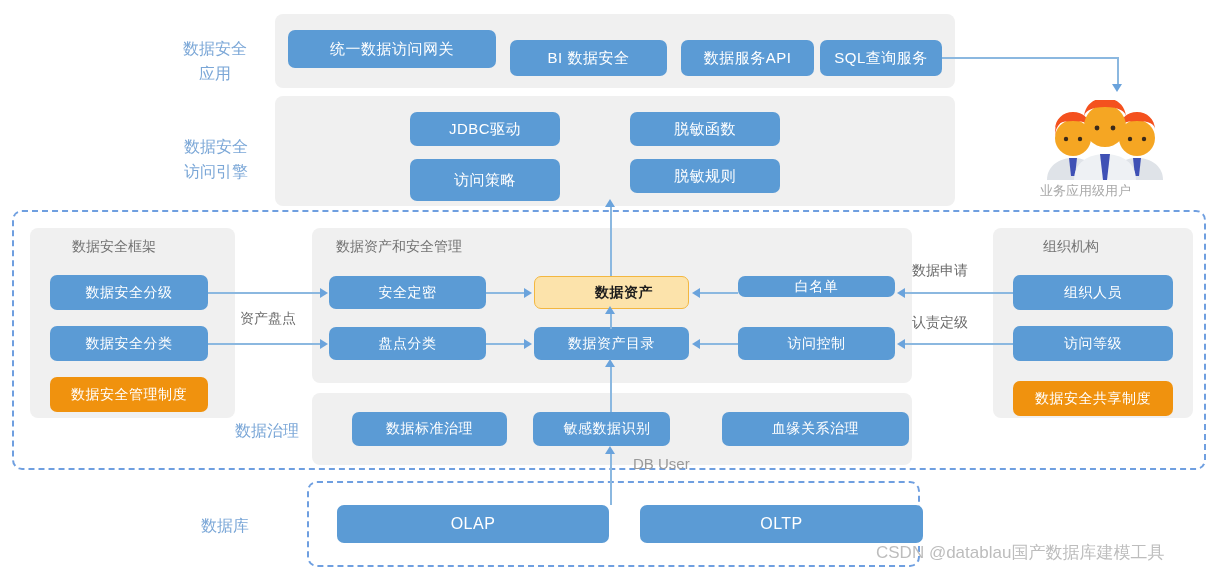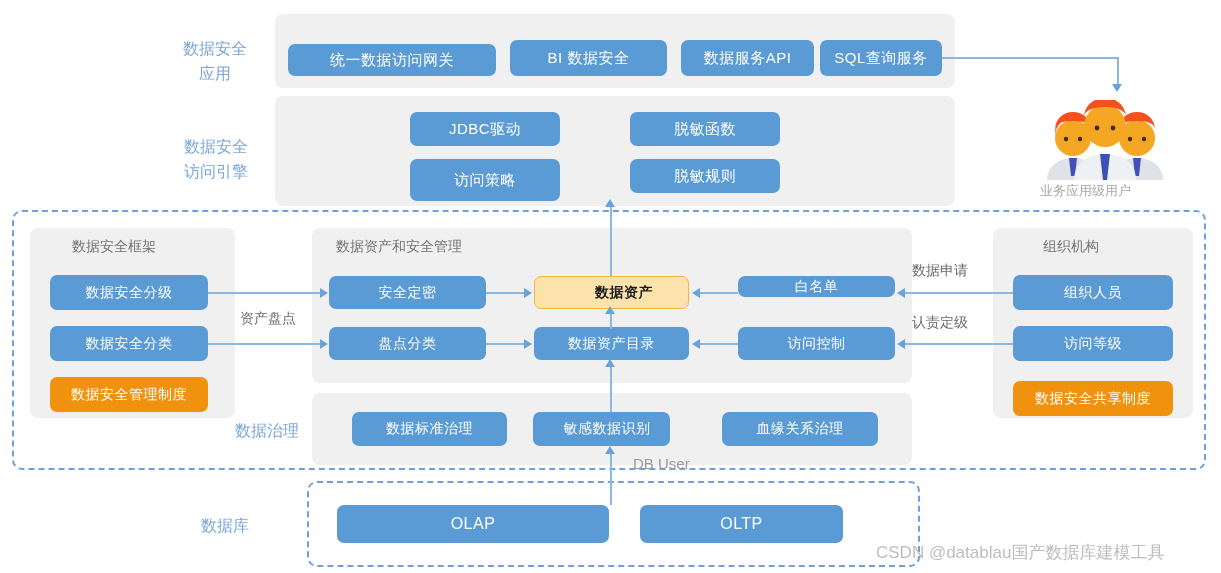--- a/index.html
+++ b/index.html
@@ -39,21 +39,21 @@
 <div id="stage">
 
   <div class="row-label" style="left:170px;top:36px;width:90px;">数据安全
 应用</div>
   <div class="row-label" style="left:166px;top:134px;width:100px;">数据安全
 访问引擎</div>
   <div class="row-label" style="left:222px;top:418px;width:90px;">数据治理</div>
   <div class="row-label" style="left:190px;top:513px;width:70px;">数据库</div>
 
   <div class="panel" style="left:275px;top:14px;width:680px;height:74px;"></div>
-  <div class="box" style="left:288px;top:44px;width:208px;height:32px;">统一数据访问网关</div>
+  <div class="box" style="left:288px;top:30px;width:208px;height:38px;">统一数据访问网关</div>
   <div class="box" style="left:510px;top:40px;width:157px;height:36px;">BI 数据安全</div>
   <div class="box" style="left:681px;top:40px;width:133px;height:36px;">数据服务API</div>
   <div class="box" style="left:820px;top:40px;width:122px;height:36px;">SQL查询服务</div>
 
   <div class="panel" style="left:275px;top:96px;width:680px;height:110px;"></div>
   <div class="box" style="left:410px;top:112px;width:150px;height:34px;">JDBC驱动</div>
   <div class="box" style="left:630px;top:112px;width:150px;height:34px;">脱敏函数</div>
   <div class="box" style="left:410px;top:159px;width:150px;height:42px;">访问策略</div>
   <div class="box" style="left:630px;top:159px;width:150px;height:34px;">脱敏规则</div>
 
@@ -78,25 +78,25 @@
 
   <div class="panel" style="left:993px;top:228px;width:200px;height:190px;"></div>
   <div class="panel-title" style="left:1043px;top:238px;">组织机构</div>
   <div class="box" style="left:1013px;top:275px;width:160px;height:35px;font-size:14px;">组织人员</div>
   <div class="box" style="left:1013px;top:326px;width:160px;height:35px;font-size:14px;">访问等级</div>
   <div class="box orange" style="left:1013px;top:381px;width:160px;height:35px;font-size:14px;">数据安全共享制度</div>
 
   <div class="panel" style="left:312px;top:393px;width:600px;height:72px;"></div>
   <div class="box" style="left:352px;top:412px;width:155px;height:34px;font-size:14px;">数据标准治理</div>
   <div class="box" style="left:533px;top:412px;width:137px;height:34px;font-size:14px;padding-left:11px;">敏感数据识别</div>
-  <div class="box" style="left:722px;top:412px;width:156px;height:34px;font-size:14px;">血缘关系治理</div>
+  <div class="box" style="left:722px;top:412px;width:187px;height:34px;font-size:14px;">血缘关系治理</div>
 
   <div class="dashed" style="left:307px;top:481px;width:613px;height:86px;"></div>
   <div class="box" style="left:337px;top:505px;width:272px;height:38px;font-size:16px;">OLAP</div>
-  <div class="box" style="left:640px;top:505px;width:203px;height:38px;font-size:16px;">OLTP</div>
+  <div class="box" style="left:640px;top:505px;width:283px;height:38px;font-size:16px;">OLTP</div>
 
   <div class="edge h" style="left:942px;top:57px;width:176px;"></div>
   <div class="edge v" style="left:1117px;top:57px;height:28px;"></div>
   <div class="arrow down" style="left:1112px;top:84px;"></div>
 
   <div class="edge v" style="left:610px;top:206px;height:70px;"></div>
   <div class="arrow up" style="left:605px;top:199px;"></div>
 
   <div class="edge h" style="left:208px;top:292px;width:113px;"></div>
   <div class="arrow right" style="left:320px;top:288px;"></div>

